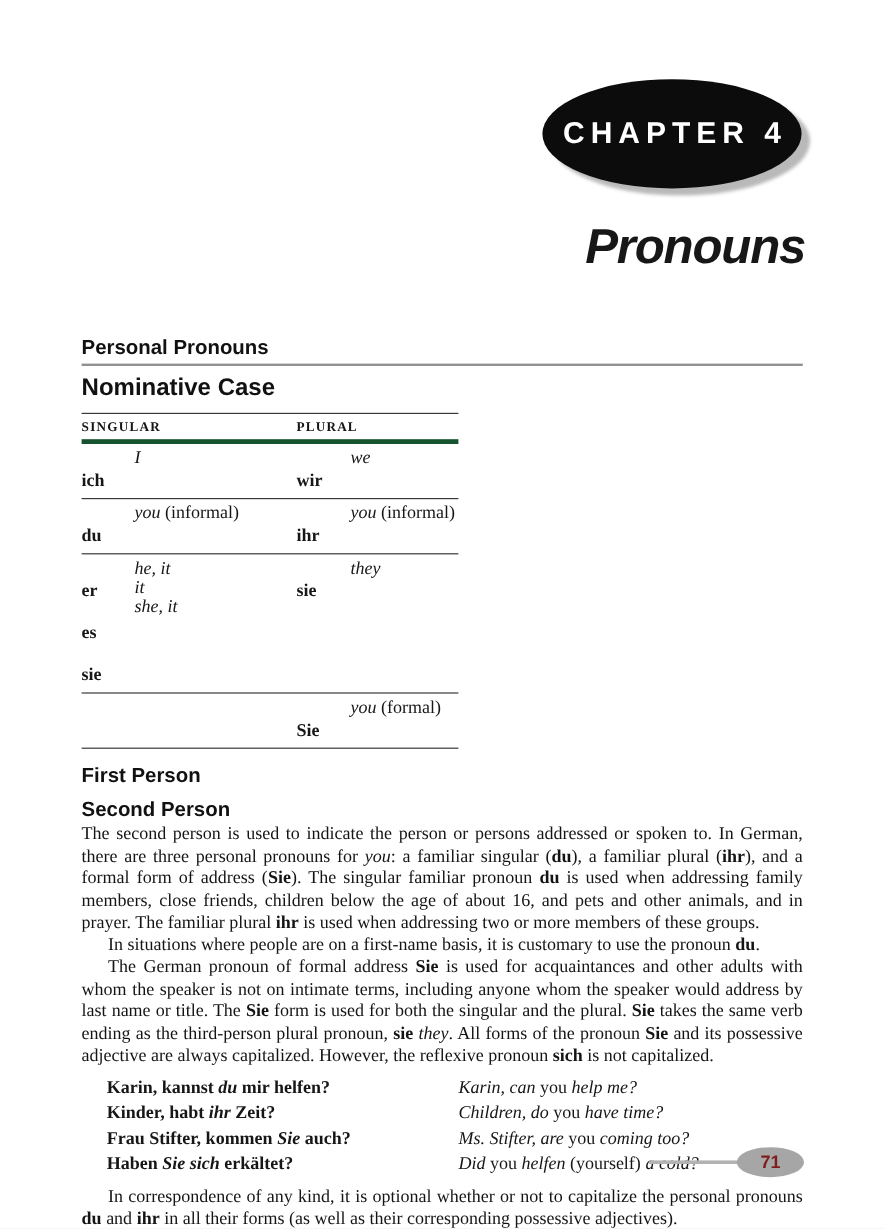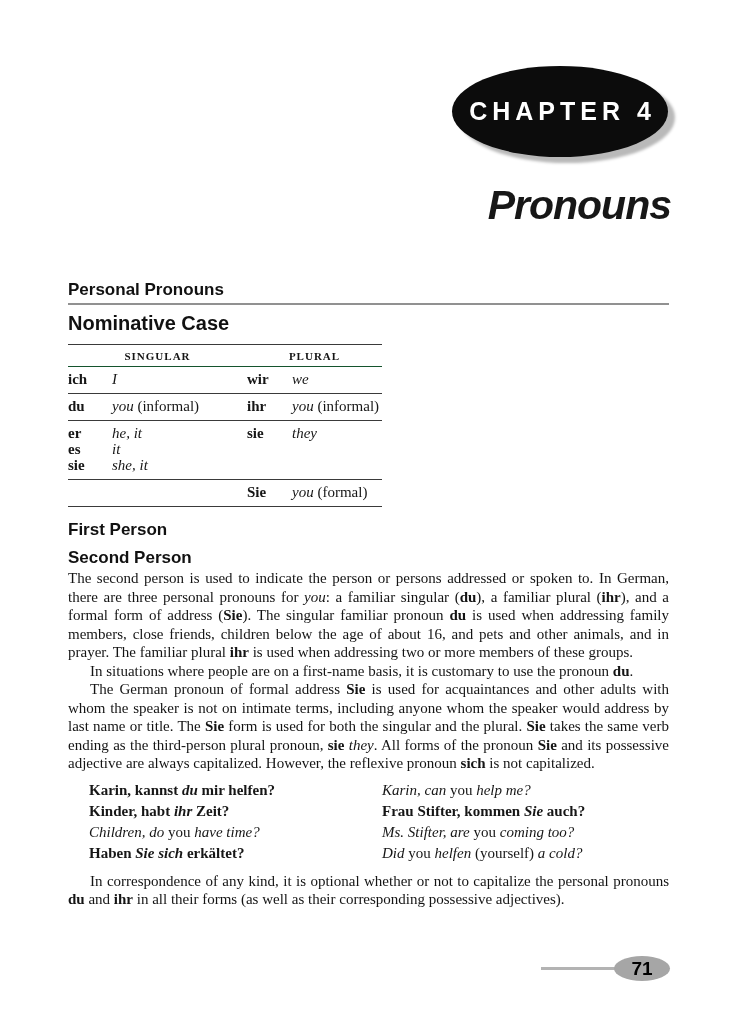--- a/index.html
+++ b/index.html
@@ -55,34 +55,33 @@
     font-family: "Liberation Sans", "DejaVu Sans", sans-serif;
     font-size: 17px; font-weight: bold; color: #111;
     line-height: 16px; margin: 15px 0 4px 0;
   }
   .person-heading.second { margin: 12px 0 3px 0; }
 
   
   .pron-table { width: 314px; border-top: 1px solid #3a3a3a; font-size: 15px; }
   .t-header {
     display: grid; grid-template-columns: 179px 135px;
-    border-bottom: 1px solid #14532d;
+    border-bottom: 4px solid #14532d;
     padding: 5px 0 4px 0;
-    text-align: center;
   }
   .t-header .hcell {
     font-weight: bold; font-size: 11px; letter-spacing: 1px; color: #151515;
   }
   .t-row {
     display: grid; grid-template-columns: 44px 135px 45px 90px;
     border-bottom: 1px solid #3a3a3a;
     padding: 4px 0 6px 0;
   }
   .t-row .line { line-height: 16px; }
-  .pron { font-weight: bold; }
+  .pron { font-weight: bold; margin-top: 19px; }
 
   
   .body-text {
     font-size: 15px; line-height: 18.5px;
     text-align: justify; margin: 0; color: #141414;
   }
   .indent { text-indent: 22px; }
 
   
   .examples {
@@ -97,23 +96,23 @@
     position: absolute; left: 541px; top: 967px;
     width: 82px; height: 3px; background: #b3b3b3;
   }
   .page-number-badge {
     position: absolute; left: 614px; top: 956px;
     width: 56px; height: 25px;
     background: #a6a6a6; border-radius: 50%;
     display: flex; align-items: center; justify-content: center;
   }
   .page-number-badge span {
-    color: #000000;
-    font-family: "Liberation Sans", "DejaVu Sans", sans-serif;
-    font-weight: bold; font-size: 19px;
+    color: #7f1d1d;
+    font-family: "Liberation Sans", "DejaVu Sans", sans-serif;
+    font-weight: bold; font-size: 15px;
   }
 </style>
 </head>
 <body>
 
 <div class="page">
 
   <div class="chapter-badge">
     <span class="chapter-label">CHAPTER 4</span>
   </div>
@@ -193,22 +192,22 @@
 
     <h3 class="person-heading second">Second Person</h3>
     <p class="body-text"><span>The second person is used to indicate the person or persons addressed or spoken to. In German, there are three personal pronouns for </span><span style="font-style: italic;">you</span><span>: a familiar singular (</span><span style="font-weight: bold;">du</span><span>), a familiar plural (</span><span style="font-weight: bold;">ihr</span><span>), and a formal form of address (</span><span style="font-weight: bold;">Sie</span><span>). The singular familiar pronoun </span><span style="font-weight: bold;">du</span><span> is used when addressing family members, close friends, children below the age of about 16, and pets and other animals, and in prayer. The familiar plural </span><span style="font-weight: bold;">ihr</span><span> is used when addressing two or more members of these groups.</span></p>
     <p class="body-text indent"><span>In situations where people are on a first-name basis, it is customary to use the pronoun </span><span style="font-weight: bold;">du</span><span>.</span></p>
     <p class="body-text indent"><span>The German pronoun of formal address </span><span style="font-weight: bold;">Sie</span><span> is used for acquaintances and other adults with whom the speaker is not on intimate terms, including anyone whom the speaker would address by last name or title. The </span><span style="font-weight: bold;">Sie</span><span> form is used for both the singular and the plural. </span><span style="font-weight: bold;">Sie</span><span> takes the same verb ending as the third-person plural pronoun, </span><span style="font-weight: bold;">sie</span><span> </span><span style="font-style: italic;">they</span><span>. All forms of the pronoun </span><span style="font-weight: bold;">Sie</span><span> and its possessive adjective are always capitalized. However, the reflexive pronoun </span><span style="font-weight: bold;">sich</span><span> is not capitalized.</span></p>
 
     <div class="examples" id="examples">
         <div><span style="font-weight: bold;">Karin, kannst </span><span style="font-weight: bold; font-style: italic;">du</span><span style="font-weight: bold;"> mir helfen?</span></div>
         <div><span style="font-style: italic;">Karin, can </span><span>you</span><span style="font-style: italic;"> help me?</span></div>
         <div><span style="font-weight: bold;">Kinder, habt </span><span style="font-weight: bold; font-style: italic;">ihr</span><span style="font-weight: bold;"> Zeit?</span></div>
+        <div><span style="font-style: italic;">Children, do </span><span>you</span><span style="font-style: italic;"> have time?</span></div>
         <div><span style="font-weight: bold;">Frau Stifter, kommen </span><span style="font-weight: bold; font-style: italic;">Sie</span><span style="font-weight: bold;"> auch?</span></div>
-        <div><span style="font-style: italic;">Children, do </span><span>you</span><span style="font-style: italic;"> have time?</span></div>
         <div><span style="font-style: italic;">Ms. Stifter, are </span><span>you</span><span style="font-style: italic;"> coming too?</span></div>
         <div><span style="font-weight: bold;">Haben </span><span style="font-weight: bold; font-style: italic;">Sie sich</span><span style="font-weight: bold;"> erkältet?</span></div>
         <div><span style="font-style: italic;">Did </span><span>you</span><span style="font-style: italic;"> helfen</span><span> (yourself) </span><span style="font-style: italic;">a cold?</span></div>
       </div>
 
     <p class="body-text indent closing"><span>In correspondence of any kind, it is optional whether or not to capitalize the personal pronouns </span><span style="font-weight: bold;">du</span><span> and </span><span style="font-weight: bold;">ihr</span><span> in all their forms (as well as their corresponding possessive adjectives).</span></p>
 
   </div>
 
   <div class="footer-rule"></div>

